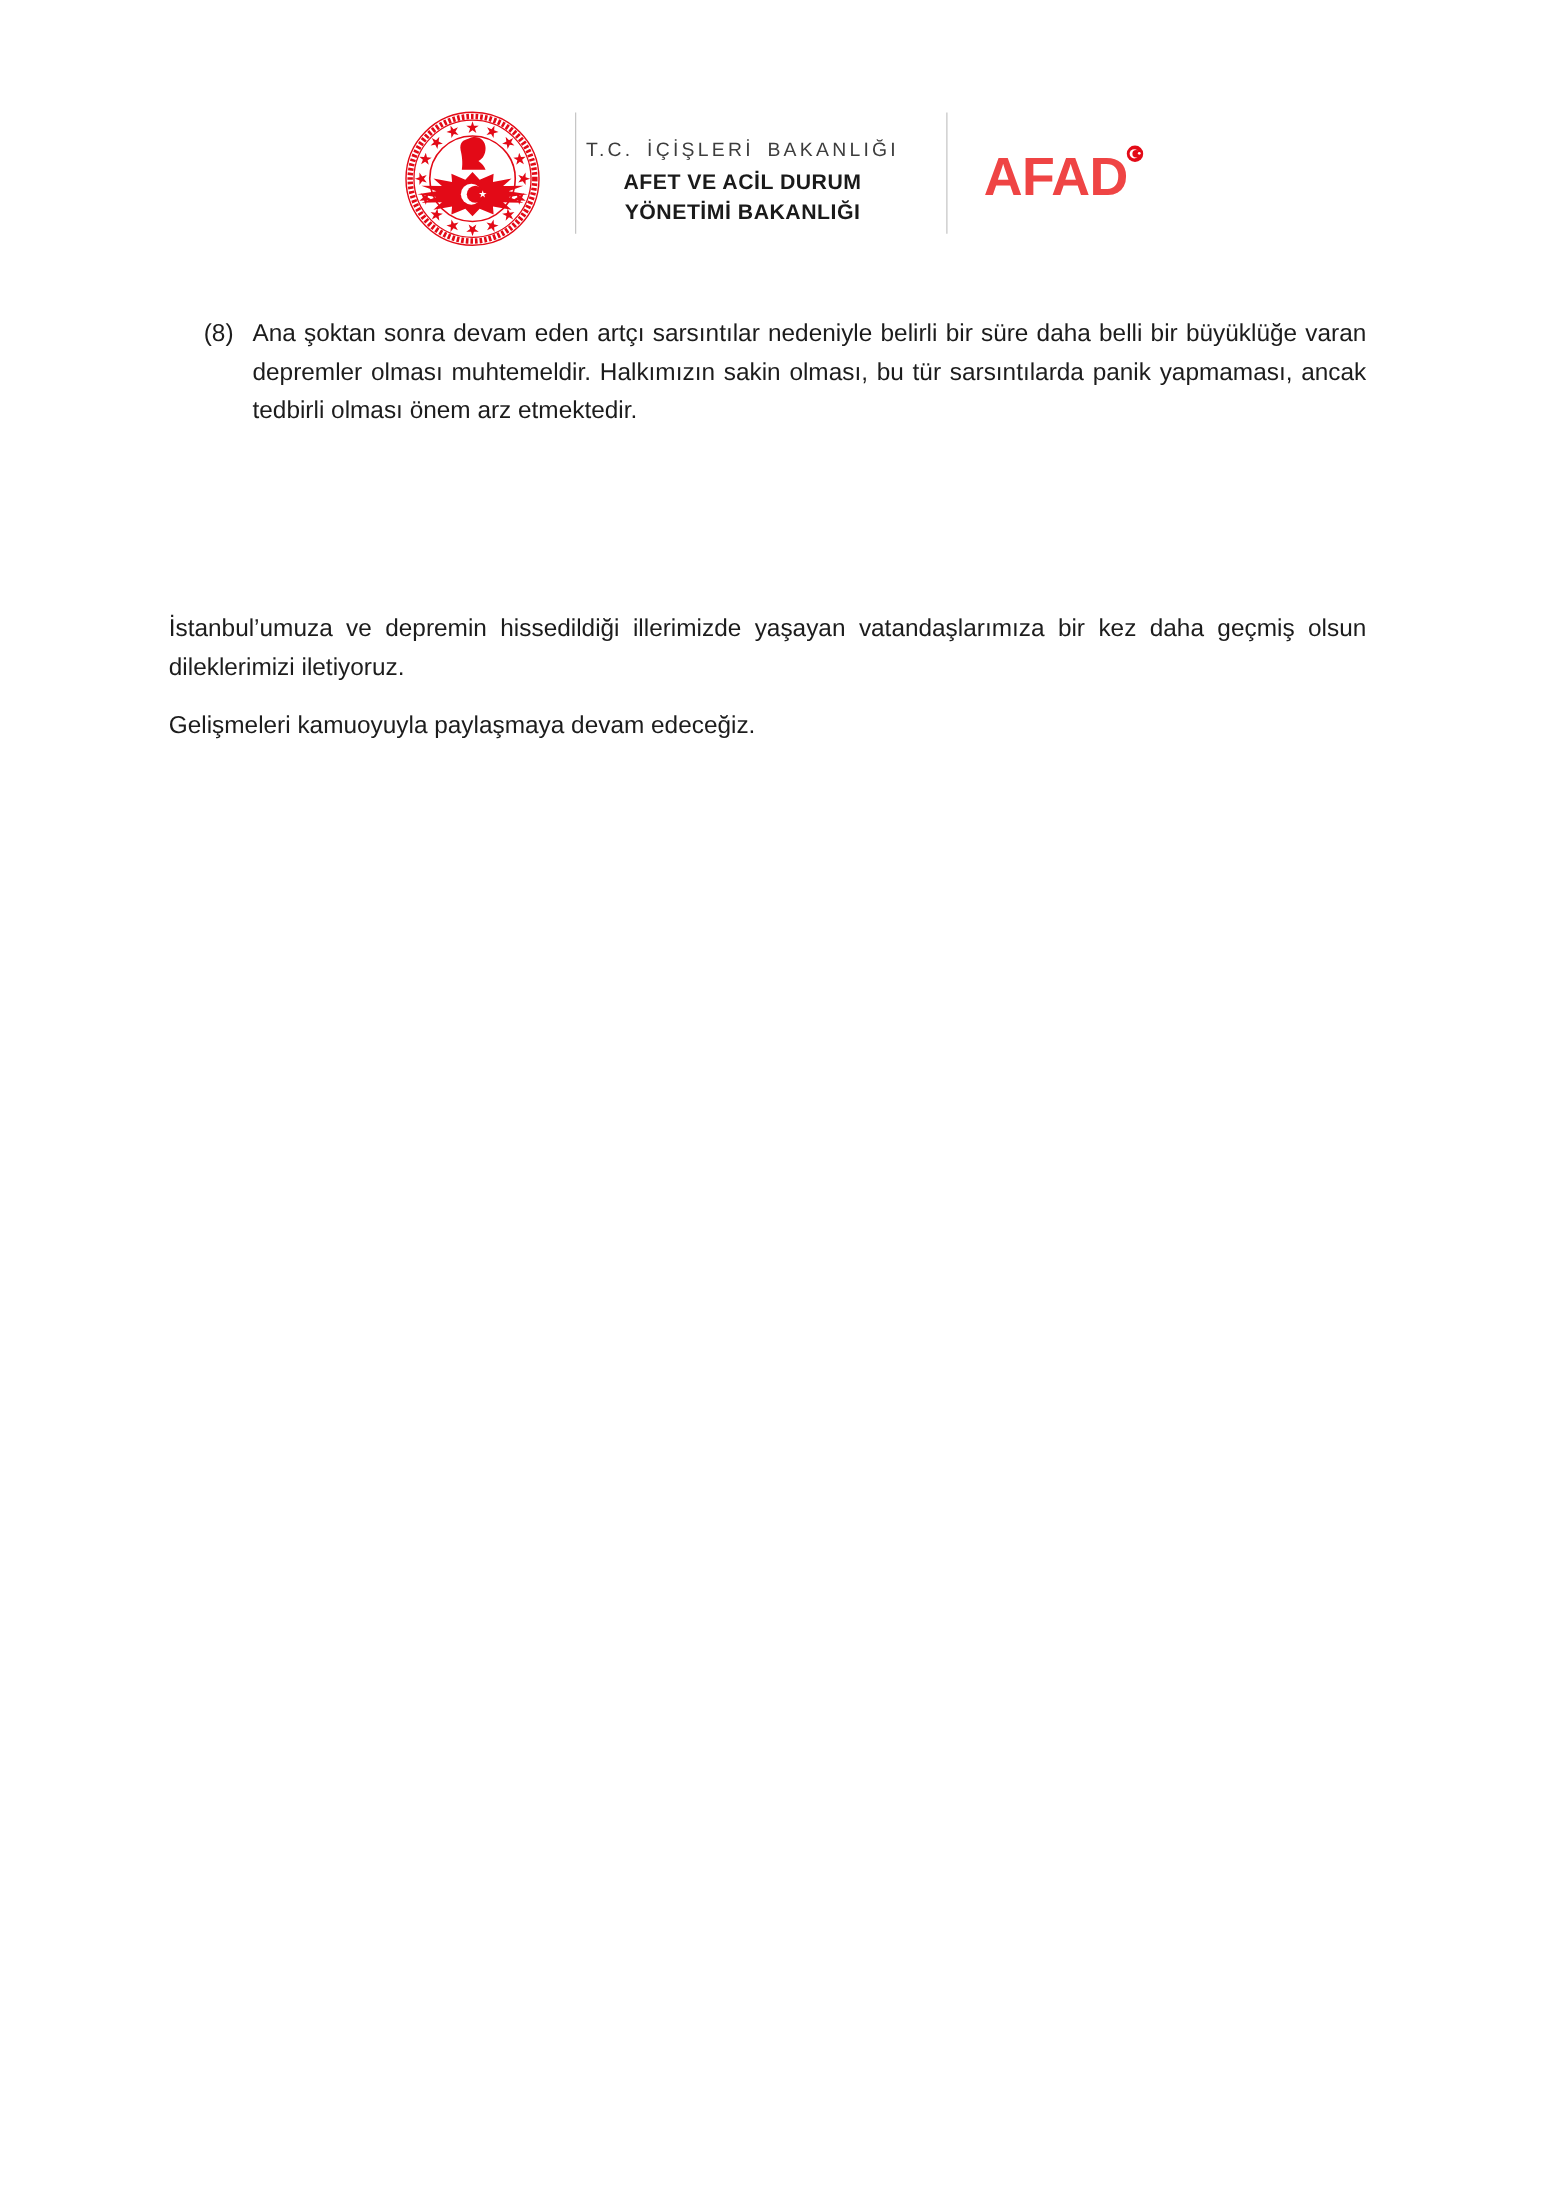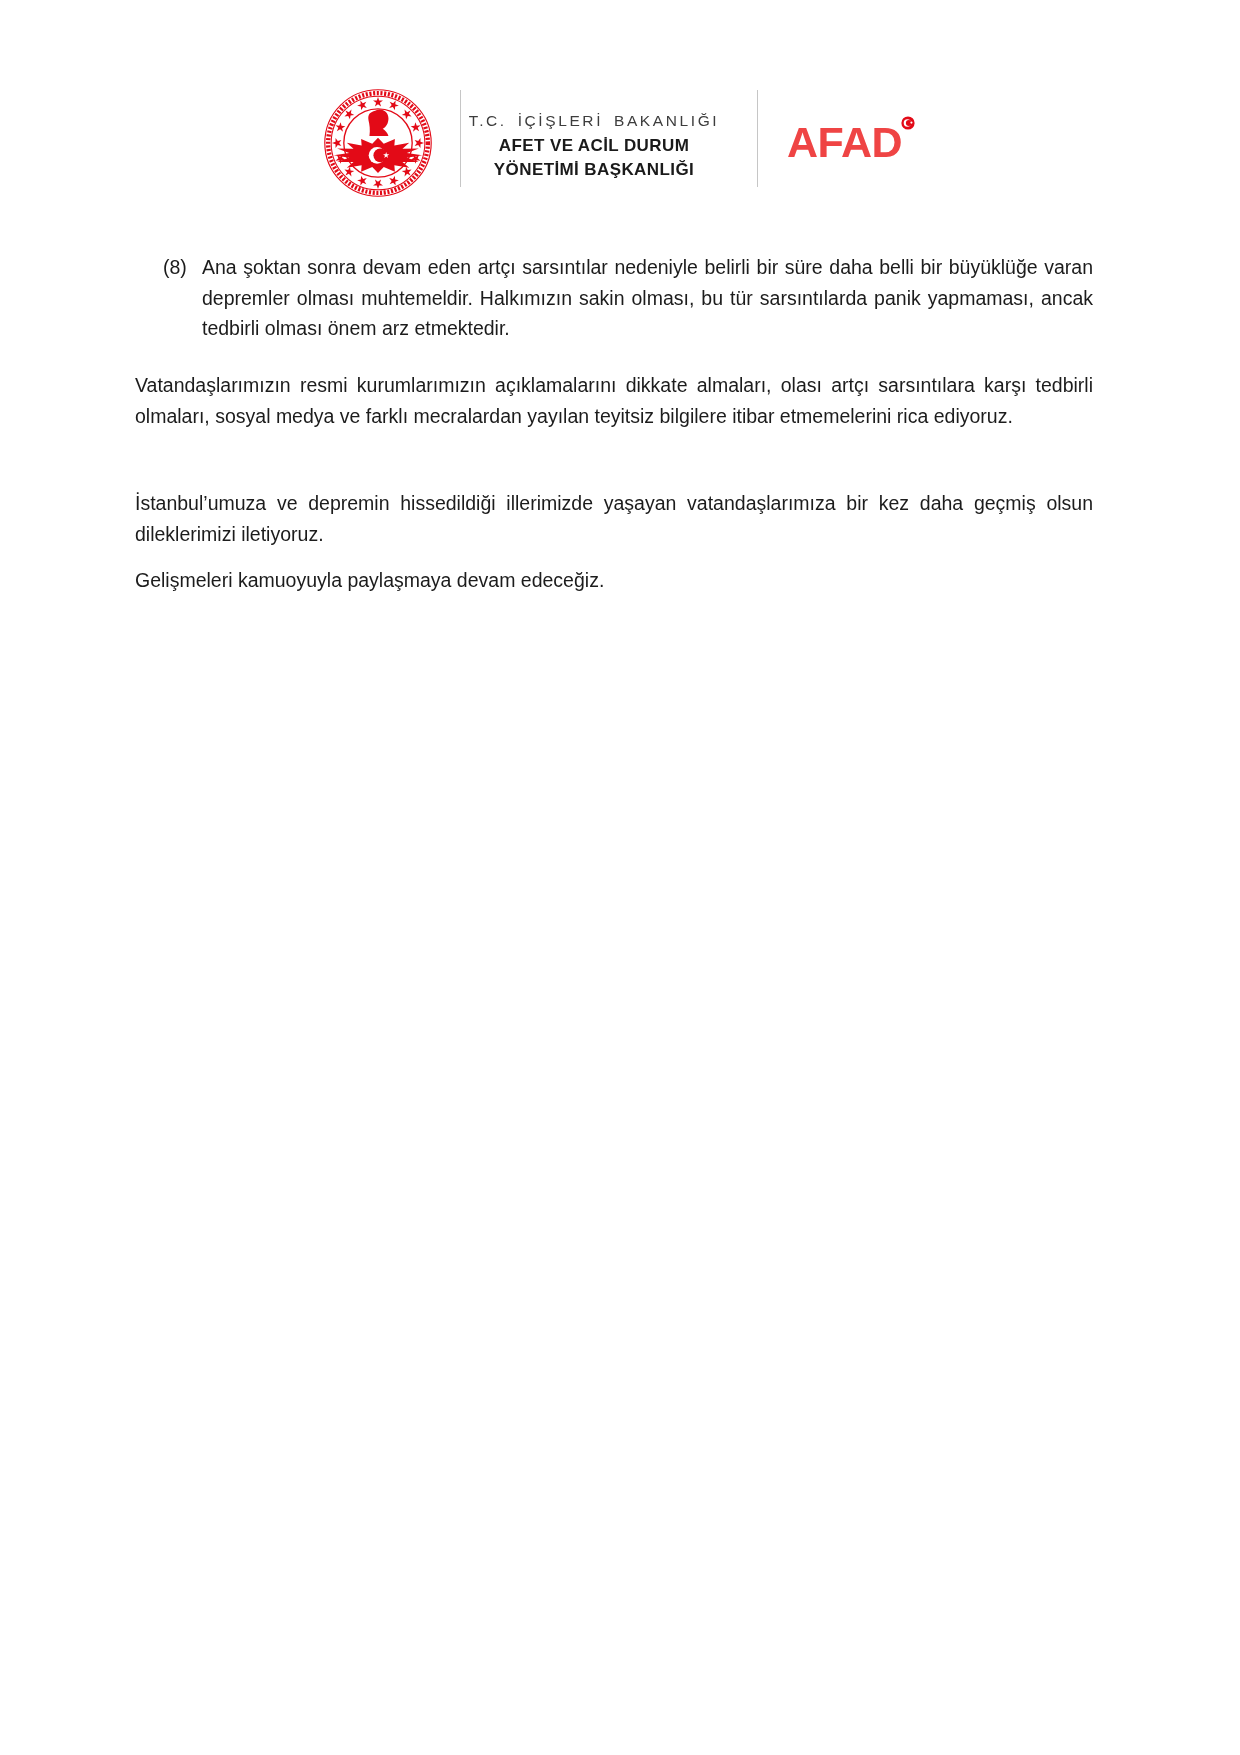--- a/index.html
+++ b/index.html
@@ -147,37 +147,36 @@
         <use href="#st" transform="translate(8.6,0) scale(0.62)" fill="#ffffff"></use>
       </g>
     </g>
   </svg>
 
   <div class="hdr-divider divider-1"></div>
 
   <div class="ministry-block">
     <div class="ministry-line1">T.C. İÇİŞLERİ BAKANLIĞI</div>
     <div class="ministry-line2">AFET VE ACİL DURUM</div>
-    <div class="ministry-line3">YÖNETİMİ BAŞKANLIĞI</div>
+    <div class="ministry-line3">YÖNETİMİ BAKANLIĞI</div>
   </div>
 
   <div class="hdr-divider divider-2"></div>
 
   <div class="afad-logo">
     <span class="afad-text">AFAD</span>
     <svg class="afad-dot" viewBox="-7 -7 14 14" aria-hidden="true">
       <circle r="6.6" fill="#e30a17"></circle>
       <circle cx="-0.6" cy="0" r="3.7" fill="#ffffff"></circle>
       <circle cx="0.9" cy="0" r="3.0" fill="#e30a17"></circle>
       <circle cx="3.4" cy="-0.4" r="1.1" fill="#ffffff"></circle>
     </svg>
   </div>
 
   <div class="body-text list-item-8">
     <span class="list-marker">(8)</span>
     <div class="list-body">Ana şoktan sonra devam eden artçı sarsıntılar nedeniyle belirli bir süre daha belli bir büyüklüğe varan depremler olması muhtemeldir. Halkımızın sakin olması, bu tür sarsıntılarda panik yapmaması, ancak tedbirli olması önem arz etmektedir.</div>
   </div>
 
-  <div class="body-text para-1">Vatandaşlarımızın resmi kurumlarımızın açıklamalarını dikkate almaları, olası artçı sarsıntılara karşı tedbirli olmaları, sosyal medya ve farklı mecralardan yayılan teyitsiz bilgilere itibar etmemelerini rica ediyoruz.</div>
   <div class="body-text para-2">İstanbul’umuza ve depremin hissedildiği illerimizde yaşayan vatandaşlarımıza bir kez daha geçmiş olsun dileklerimizi iletiyoruz.</div>
   <div class="body-text para-3">Gelişmeleri kamuoyuyla paylaşmaya devam edeceğiz.</div>
 
 </div>
 
 </body></html>

